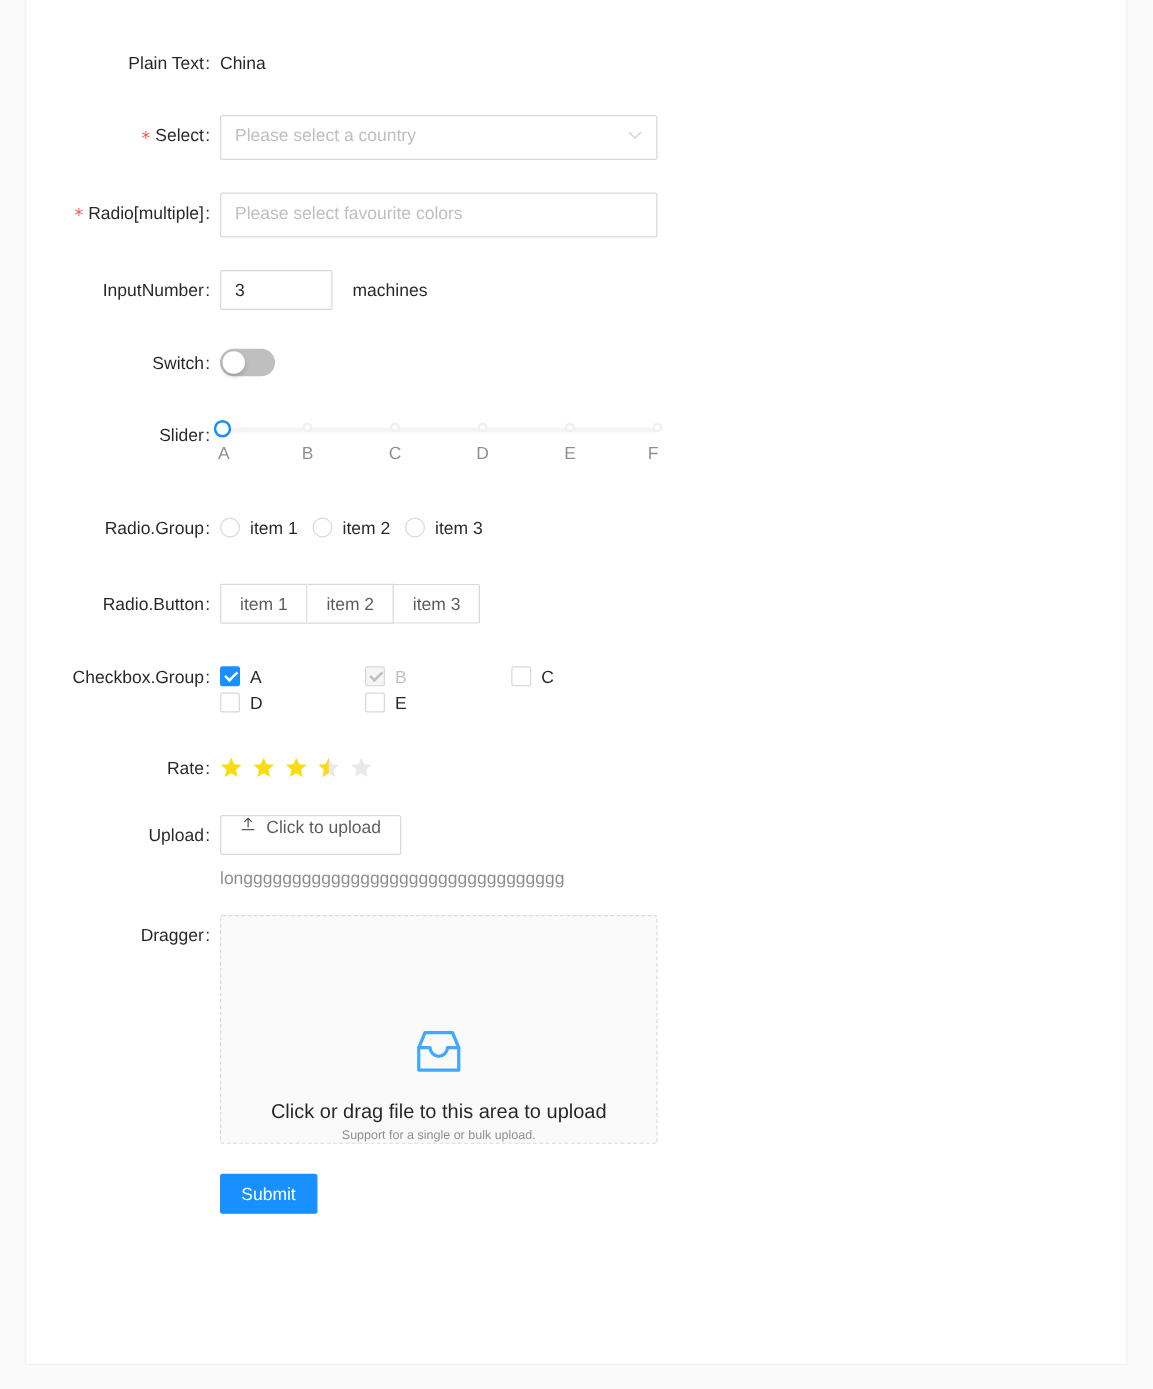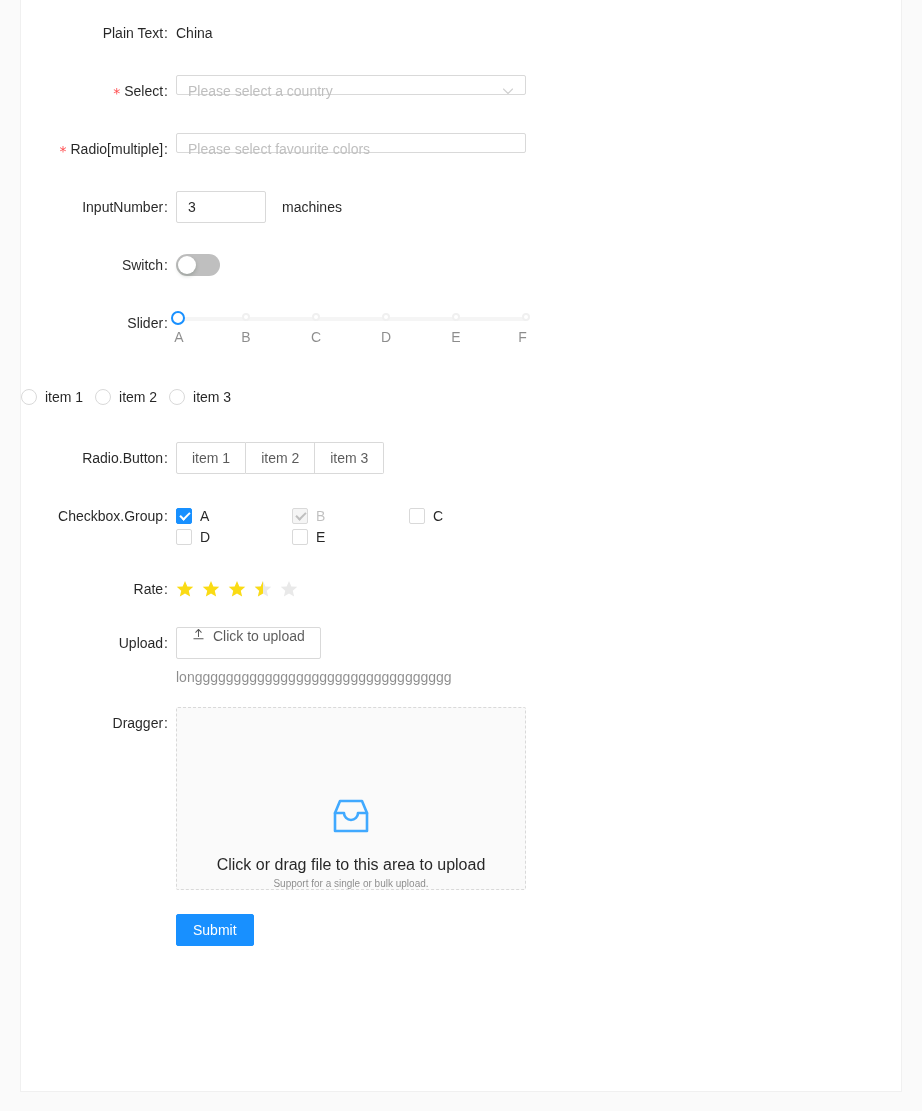--- a/index.html
+++ b/index.html
@@ -22,21 +22,21 @@
     width: 882px;
     height: 1092px;
     background: #ffffff;
     border: 1px solid #f0f0f0;
     border-top: none;
     box-sizing: border-box;
     overflow: hidden;
   }
   .form {
     position: relative;
-    padding-top: 17px;
+    padding-top: 34px;
   }
   .form-row {
     display: flex;
     align-items: flex-start;
     margin-bottom: 26px;
   }
   .label-col {
     width: 155px;
     flex: 0 0 155px;
     text-align: right;
@@ -62,21 +62,21 @@
     padding-left: 0px;
   }
 
   
   .plain-text { line-height: 32px; color: rgba(0,0,0,0.85); }
 
   
   .select-box {
     position: relative;
     width: 350px;
-    height: 20px;
+    height: 36px;
     border: 1px solid #d9d9d9;
     border-radius: 2px;
     background: #fff;
     box-sizing: border-box;
   }
   .select-placeholder {
     position: absolute;
     left: 11px; right: 28px; top: 0;
     line-height: 30px;
     color: #bfbfbf;
@@ -417,20 +417,23 @@
           <div class="slider-mark" style="left:20%">B</div>
           <div class="slider-mark" style="left:40%">C</div>
           <div class="slider-mark" style="left:60%">D</div>
           <div class="slider-mark" style="left:80%">E</div>
           <div class="slider-mark" style="left:99%">F</div>
         </div>
       </div>
     </div>
 
     <div class="form-row">
+      <div class="label-col">
+        <span>Radio.Group</span><span class="colon">:</span>
+      </div>
       <div class="ctrl-col">
         <div class="radio-group">
           <label class="radio-item">
             <span class="radio-circle"></span>
             <span>item 1</span>
           </label>
           <label class="radio-item">
             <span class="radio-circle"></span>
             <span>item 2</span>
           </label>

